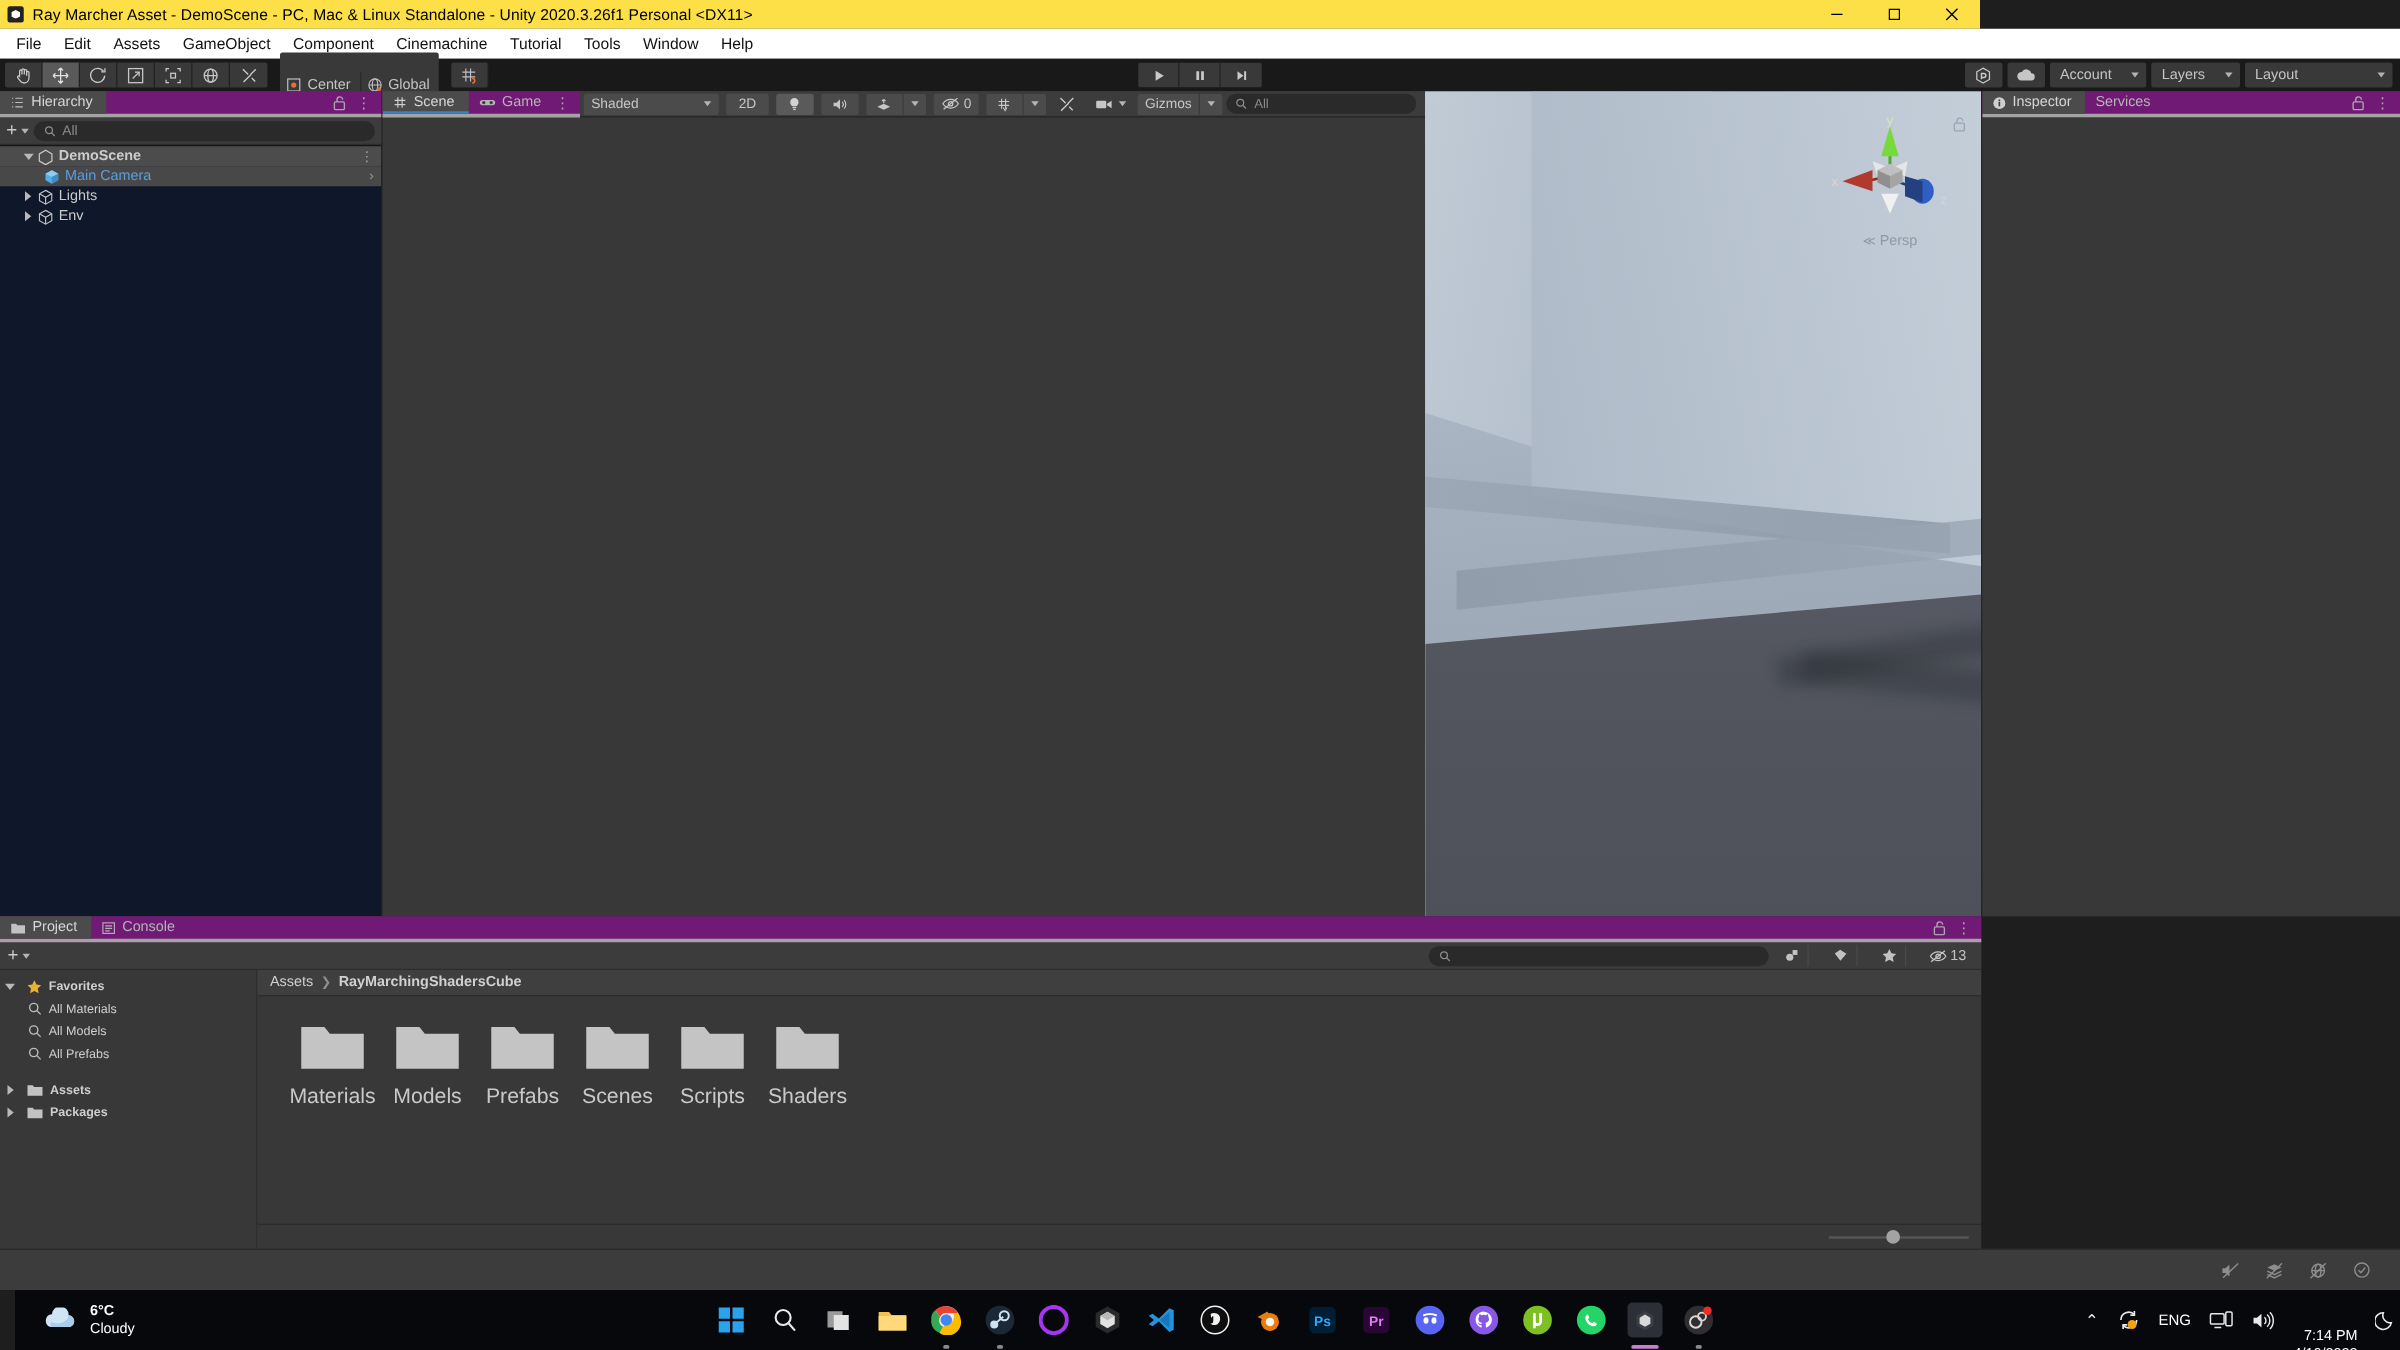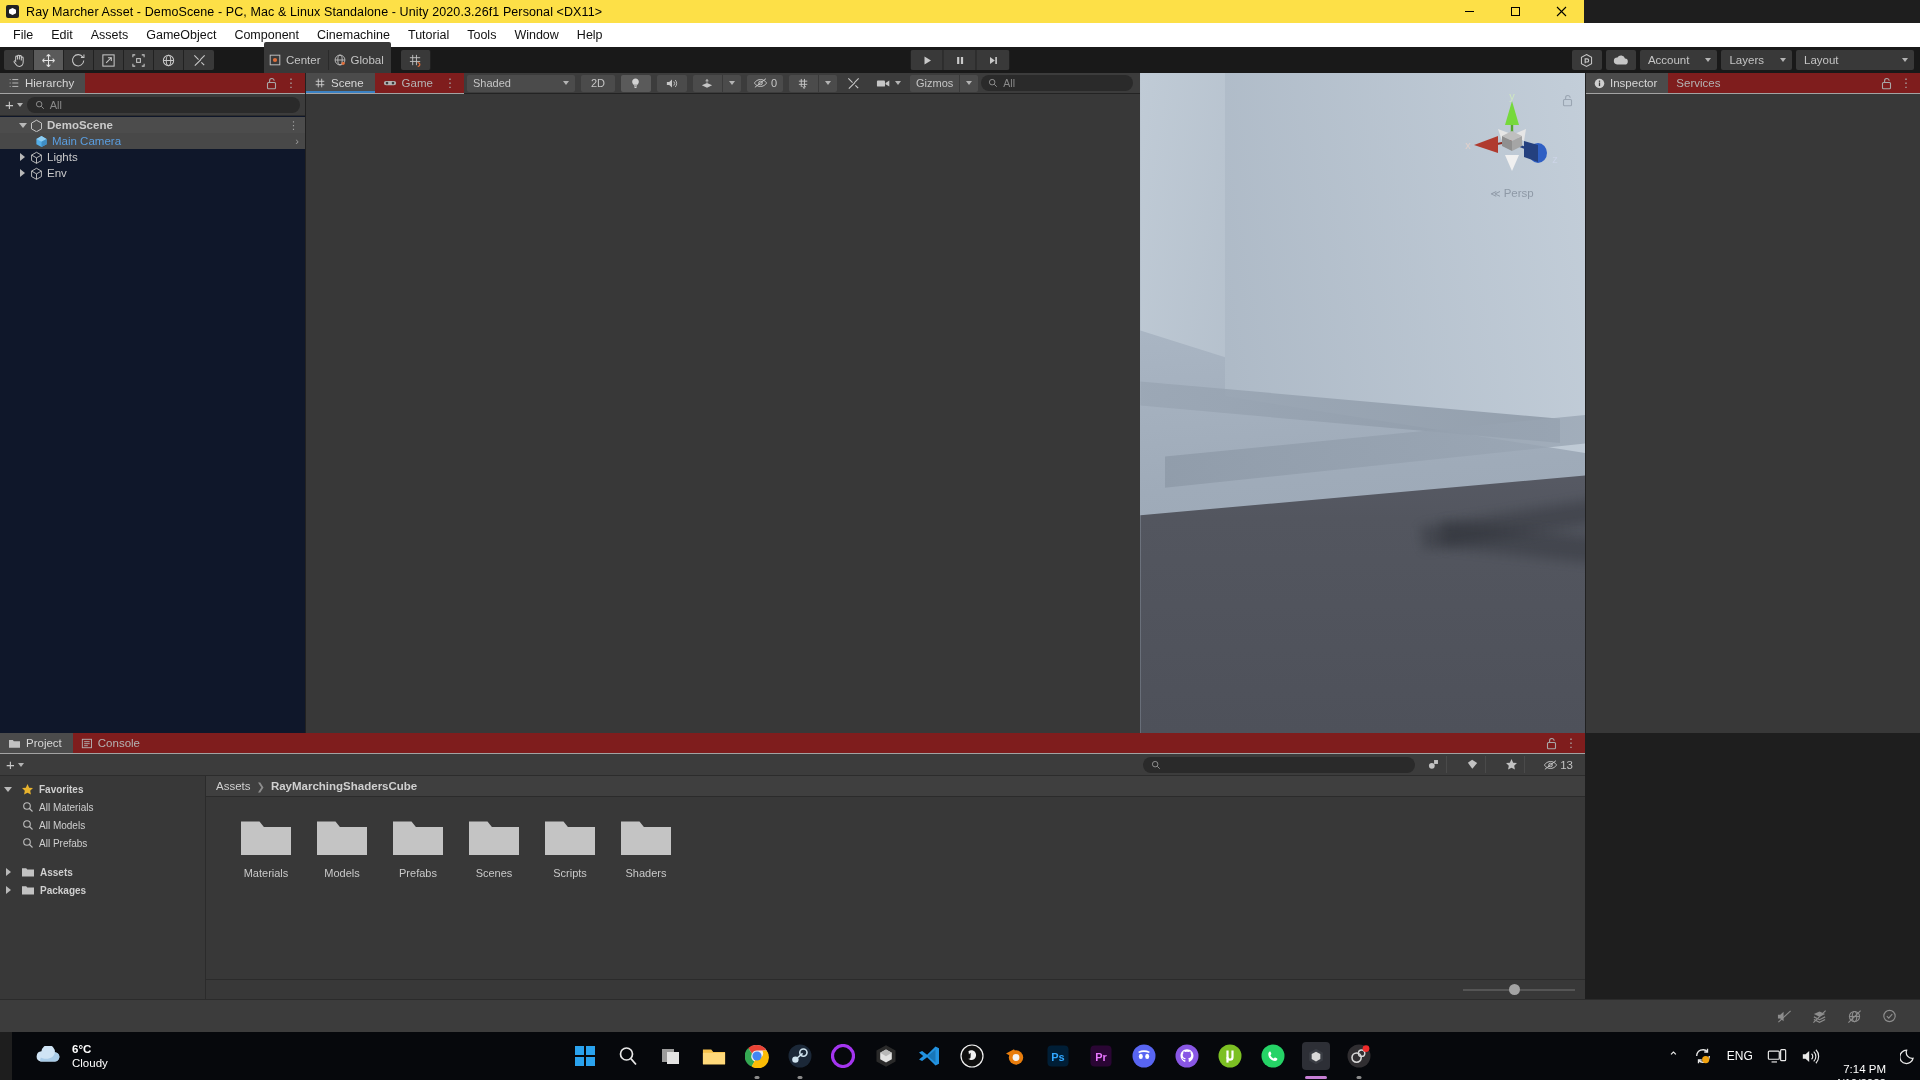--- a/index.html
+++ b/index.html
@@ -53,22 +53,22 @@
   .tb-btn {
     height: 20px; min-width: 30px; padding: 0 5px;
     background: #393939; border-right: 1px solid #212121;
     display: flex; align-items: center; justify-content: center;
     color: #c4c4c4; font-size: 11px; gap: 3px;
   }
   .tb-btn:first-child { border-radius: 2px 0 0 2px; }
   .tb-btn:last-child { border-radius: 0 2px 2px 0; border-right: none; }
   .tb-btn.active { background: #5a5a5a; }
   .tb-sep { width: 10px; }
-  .tb-pivot { background: #393939; height: 36px; display: flex; align-items: center;
-              border-radius: 2px; overflow: hidden; margin-left: 40px; }
+  .tb-pivot { background: #393939; height: 36px; display: flex; align-items: flex-end;
+              border-radius: 2px; overflow: hidden; }
   .tb-pivot .seg { padding: 0 7px 0 4px; height: 20px; display: flex; align-items: center;
                    gap: 4px; color: #c4c4c4; font-size: 11.5px; border-right: 1px solid #2a2a2a; }
   .tb-pivot .seg:last-child { border-right: none; }
 
   .play-controls {
     position: absolute; left: 50%; transform: translateX(-50%);
     display: flex; height: 20px; border-radius: 2px; overflow: hidden;
   }
   .play-btn {
     width: 33px; height: 20px; background: #393939;
@@ -85,22 +85,22 @@
   .tb-drop {
     height: 20px; background: #393939; border-radius: 2px;
     display: flex; align-items: center; padding: 0 6px 0 8px; gap: 16px;
     color: #c4c4c4; font-size: 11.5px;
   }
   .caret { width: 0; height: 0; border-left: 3.5px solid transparent;
            border-right: 3.5px solid transparent; border-top: 4px solid #b4b4b4; }
 
   
   .panel-tabbar {
-    height: 21px; background: #7f1d1d; display: flex; align-items: stretch;
-    border-bottom: 1px solid #a3a3a3;
+    height: 21px; background: #701a75; display: flex; align-items: stretch;
+    border-bottom: 3px solid #a3a3a3;
     justify-content: flex-end;
   }
   .ptab {
     display: flex; align-items: center; gap: 5px; padding: 0 11px 0 8px;
     font-size: 11.5px; color: #b4b4b4;
   }
   .ptab.active { background: #4b4b4b; color: #d6d6d6; }
   .ptab.sel-underline { box-shadow: inset 0 -2px 0 #3b82c4; }
   .ptab-tools { margin-left: auto; display: flex; align-items: center; gap: 8px; padding-right: 8px; }
 
@@ -234,21 +234,21 @@
   .trow .foldout { width: 16px; display:flex; align-items:center; justify-content:center; flex:0 0 16px;}
   .proj-right { flex: 1; display: flex; flex-direction: column; background: #383838; }
   .breadcrumb {
     height: 21px; background: #3f3f3f; display:flex; align-items:center;
     padding: 0 10px; gap: 6px; font-size: 11.5px; color: #d0d0d0;
     border-bottom: 1px solid #2b2b2b;
   }
   .crumb-sep { color: #8d8d8d; font-size: 10px; }
   .grid-area { flex: 1; padding: 16px 0 0 22px; display:flex; flex-wrap: wrap; align-content: flex-start; gap: 0; }
   .asset-item { width: 76px; margin-right: 0; display:flex; flex-direction:column; align-items:center; }
-  .asset-label { font-size: 11px; color: #c9c9c9; margin-top: 6px; white-space: nowrap; }
+  .asset-label { font-size: 17px; color: #c9c9c9; margin-top: 6px; white-space: nowrap; }
   .proj-statusbar {
     height: 20px; background: #383838; border-top: 1px solid #2b2b2b;
     display:flex; align-items:center; justify-content:flex-end; padding-right: 10px;
   }
   .zoom-slider { width: 112px; height: 14px; display:flex; align-items:center; position:relative; }
   .zoom-track { position:absolute; left:0; right:0; height:2px; background:#555; }
   .zoom-knob { position:absolute; left:46px; width:11px; height:11px; border-radius:50%; background:#a3a3a3; }
 
   
   .statusstrip {

